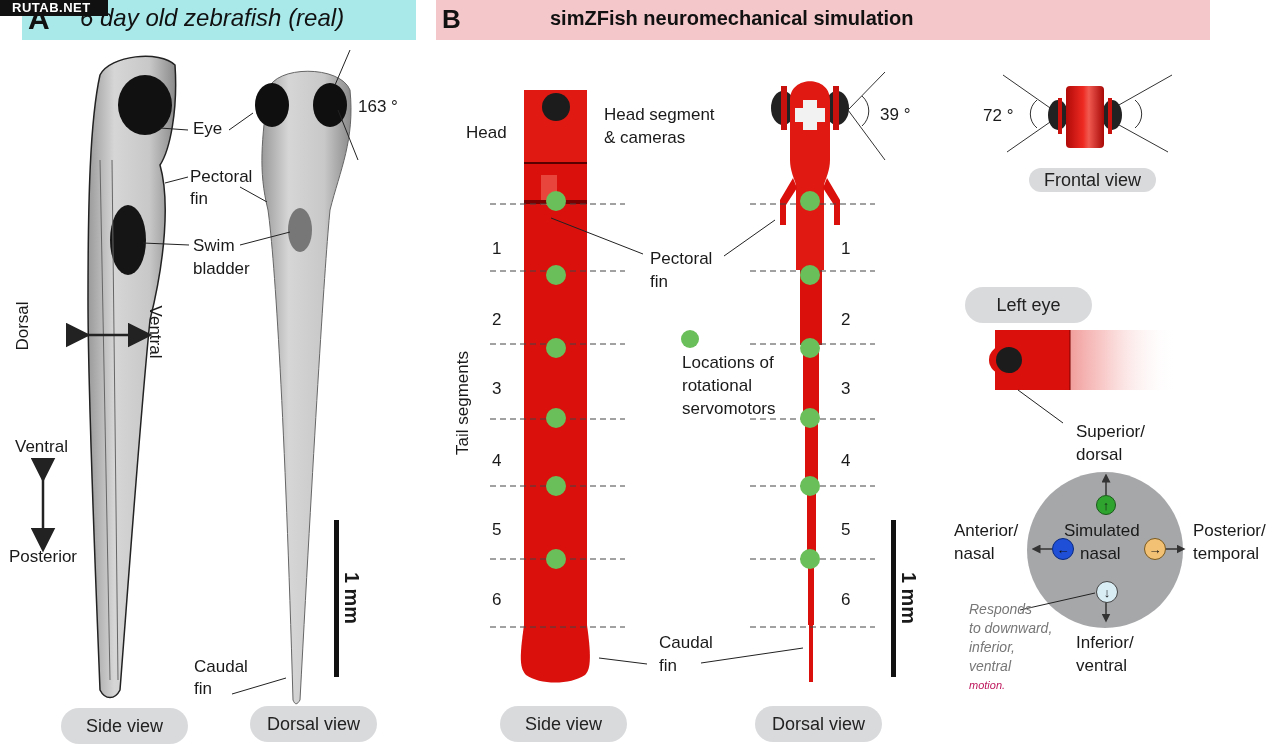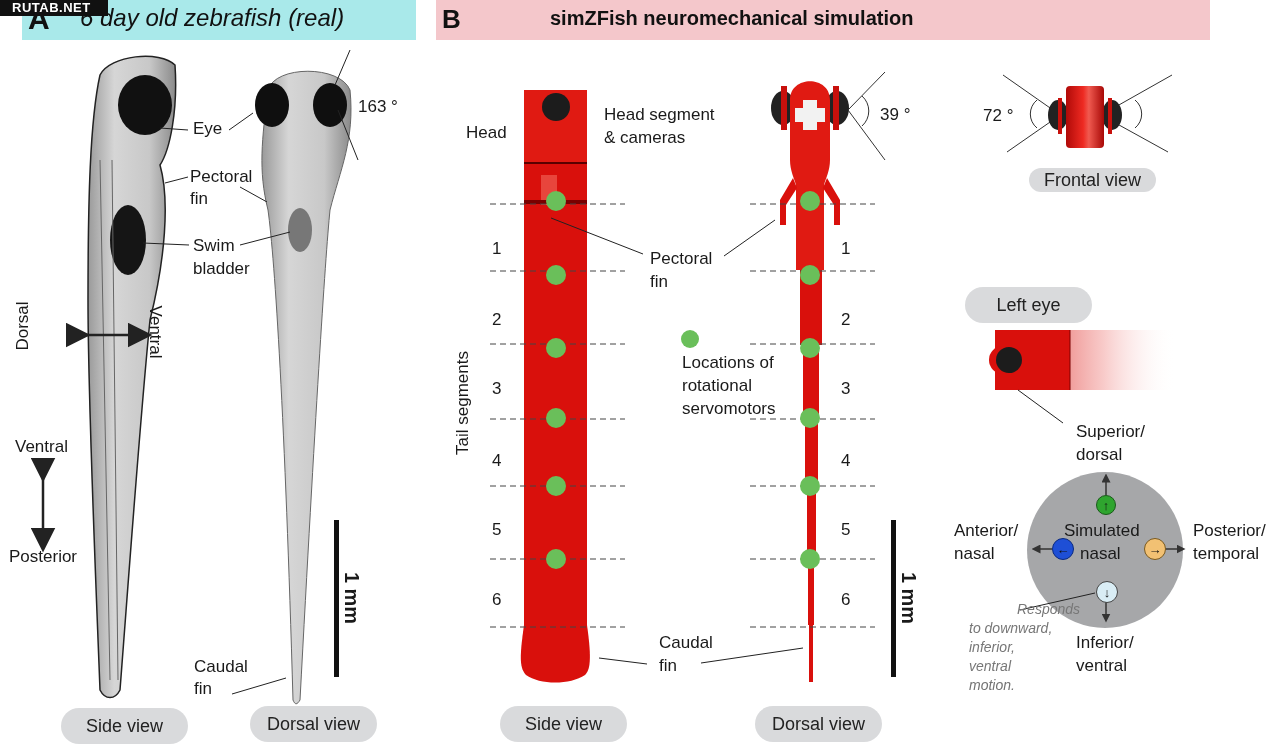--- a/index.html
+++ b/index.html
@@ -255,17 +255,17 @@
 <div class="lbl" style="left:1076px;top:444px;">dorsal</div>
 <div class="lbl" style="left:954px;top:520px;">Anterior/</div>
 <div class="lbl" style="left:954px;top:543px;">nasal</div>
 <div class="lbl" style="left:1193px;top:520px;">Posterior/</div>
 <div class="lbl" style="left:1193px;top:543px;">temporal</div>
 <div class="lbl" style="left:1064px;top:520px;">Simulated</div>
 <div class="lbl" style="left:1080px;top:543px;">nasal</div>
 <div class="lbl" style="left:1076px;top:632px;">Inferior/</div>
 <div class="lbl" style="left:1076px;top:655px;">ventral</div>
 
-<div class="lbl" style="left:969px;top:600px;font-size:14px;line-height:19px;font-style:italic;color:#777;margin-left:48px;">Responds</div>
+<div class="lbl" style="left:969px;top:600px;font-size:14px;line-height:19px;font-style:italic;color:#777;">Responds</div>
 <div class="lbl" style="left:969px;top:619px;font-size:14px;line-height:19px;font-style:italic;color:#777;">to downward,</div>
 <div class="lbl" style="left:969px;top:638px;font-size:14px;line-height:19px;font-style:italic;color:#777;">inferior,</div>
 <div class="lbl" style="left:969px;top:657px;font-size:14px;line-height:19px;font-style:italic;color:#777;">ventral</div>
-<div class="lbl" style="left:969px;top:676px;font-size:14px;line-height:19px;font-style:italic;color:#737373;">motion.</div>
+<div class="lbl" style="left:969px;top:676px;font-size:11px;line-height:19px;font-style:italic;color:#be185d;">motion.</div>
 
 </body></html>

